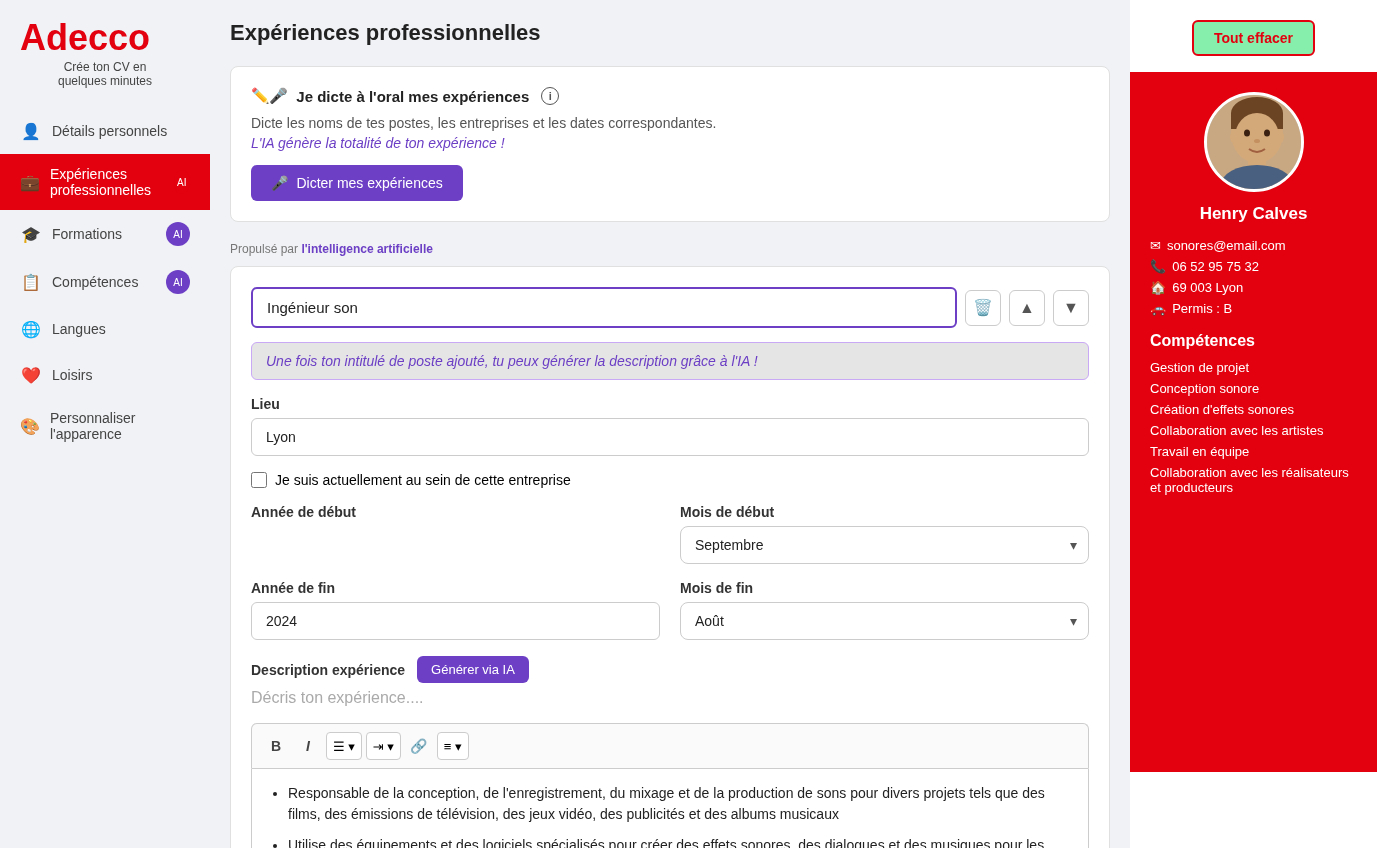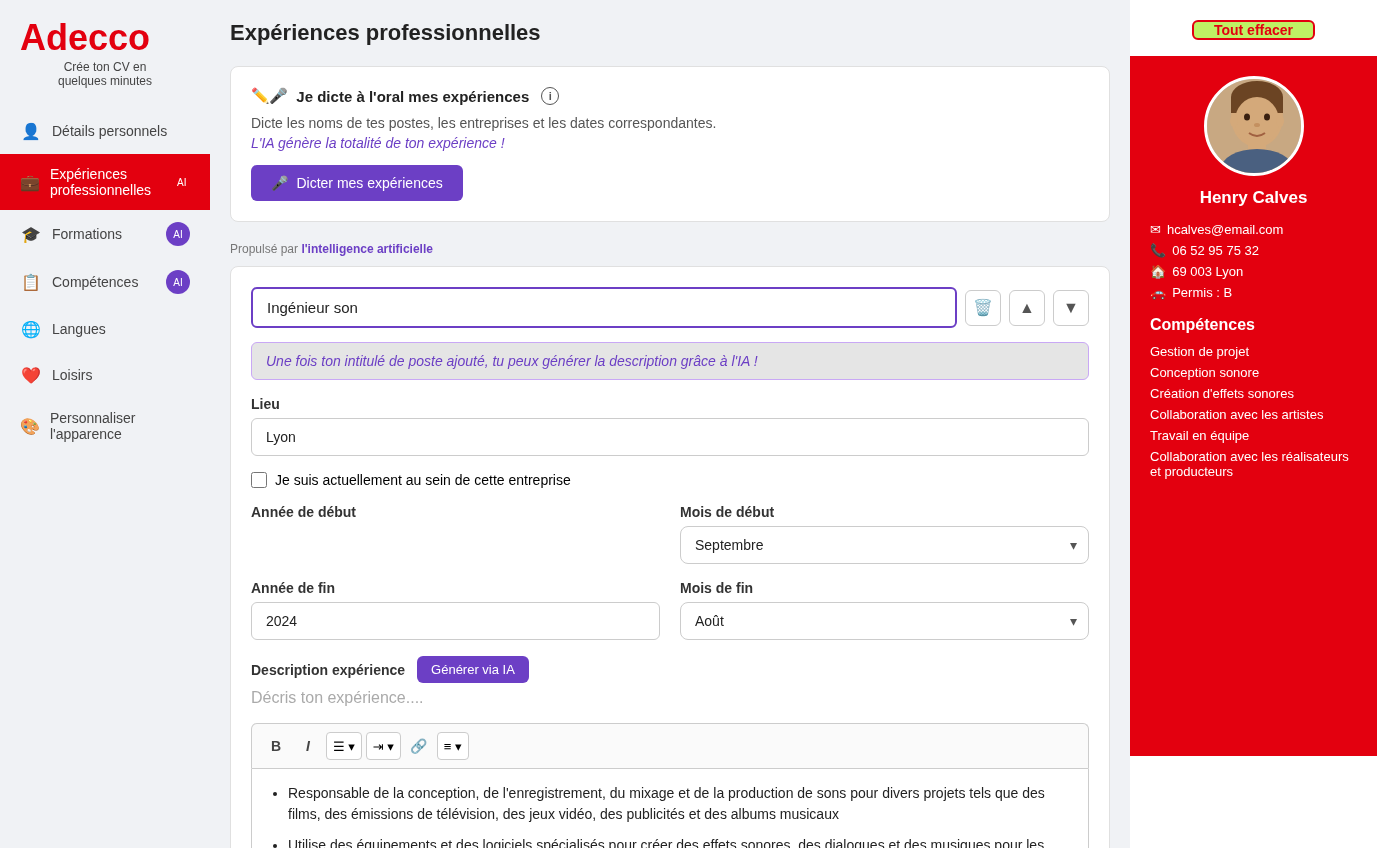--- a/index.html
+++ b/index.html
@@ -325,23 +325,23 @@
     .right-panel {
       width: 247px;
       min-width: 247px;
       background: white;
     }
     .btn-tout-effacer {
       display: block;
       margin: 20px auto 0;
       border: 2px solid #e3000f;
       color: #e3000f;
-      background: #bef264;
+      background: #86efac;
       border-radius: 6px;
-      padding: 0 20px;
+      padding: 8px 20px;
       font-size: 14px;
       font-weight: 600;
       cursor: pointer;
     }
 
     .profile-card {
       background: #e3000f;
       border-radius: 0;
       padding: 20px;
       margin-top: 16px;
@@ -573,21 +573,21 @@
 
           <ellipse cx="50" cy="90" rx="36" ry="20" fill="#4a6080"></ellipse>
         </svg>
       </div>
     </div>
 
     <div class="profile-name">Henry Calves</div>
 
     <div class="profile-info">
       <span>✉</span>
-      <span>hcalves@email.com</span>
+      <span>sonores@email.com</span>
     </div>
     <div class="profile-info">
       <span>📞</span>
       <span>06 52 95 75 32</span>
     </div>
     <div class="profile-info">
       <span>🏠</span>
       <span>69 003 Lyon</span>
     </div>
     <div class="profile-info">

